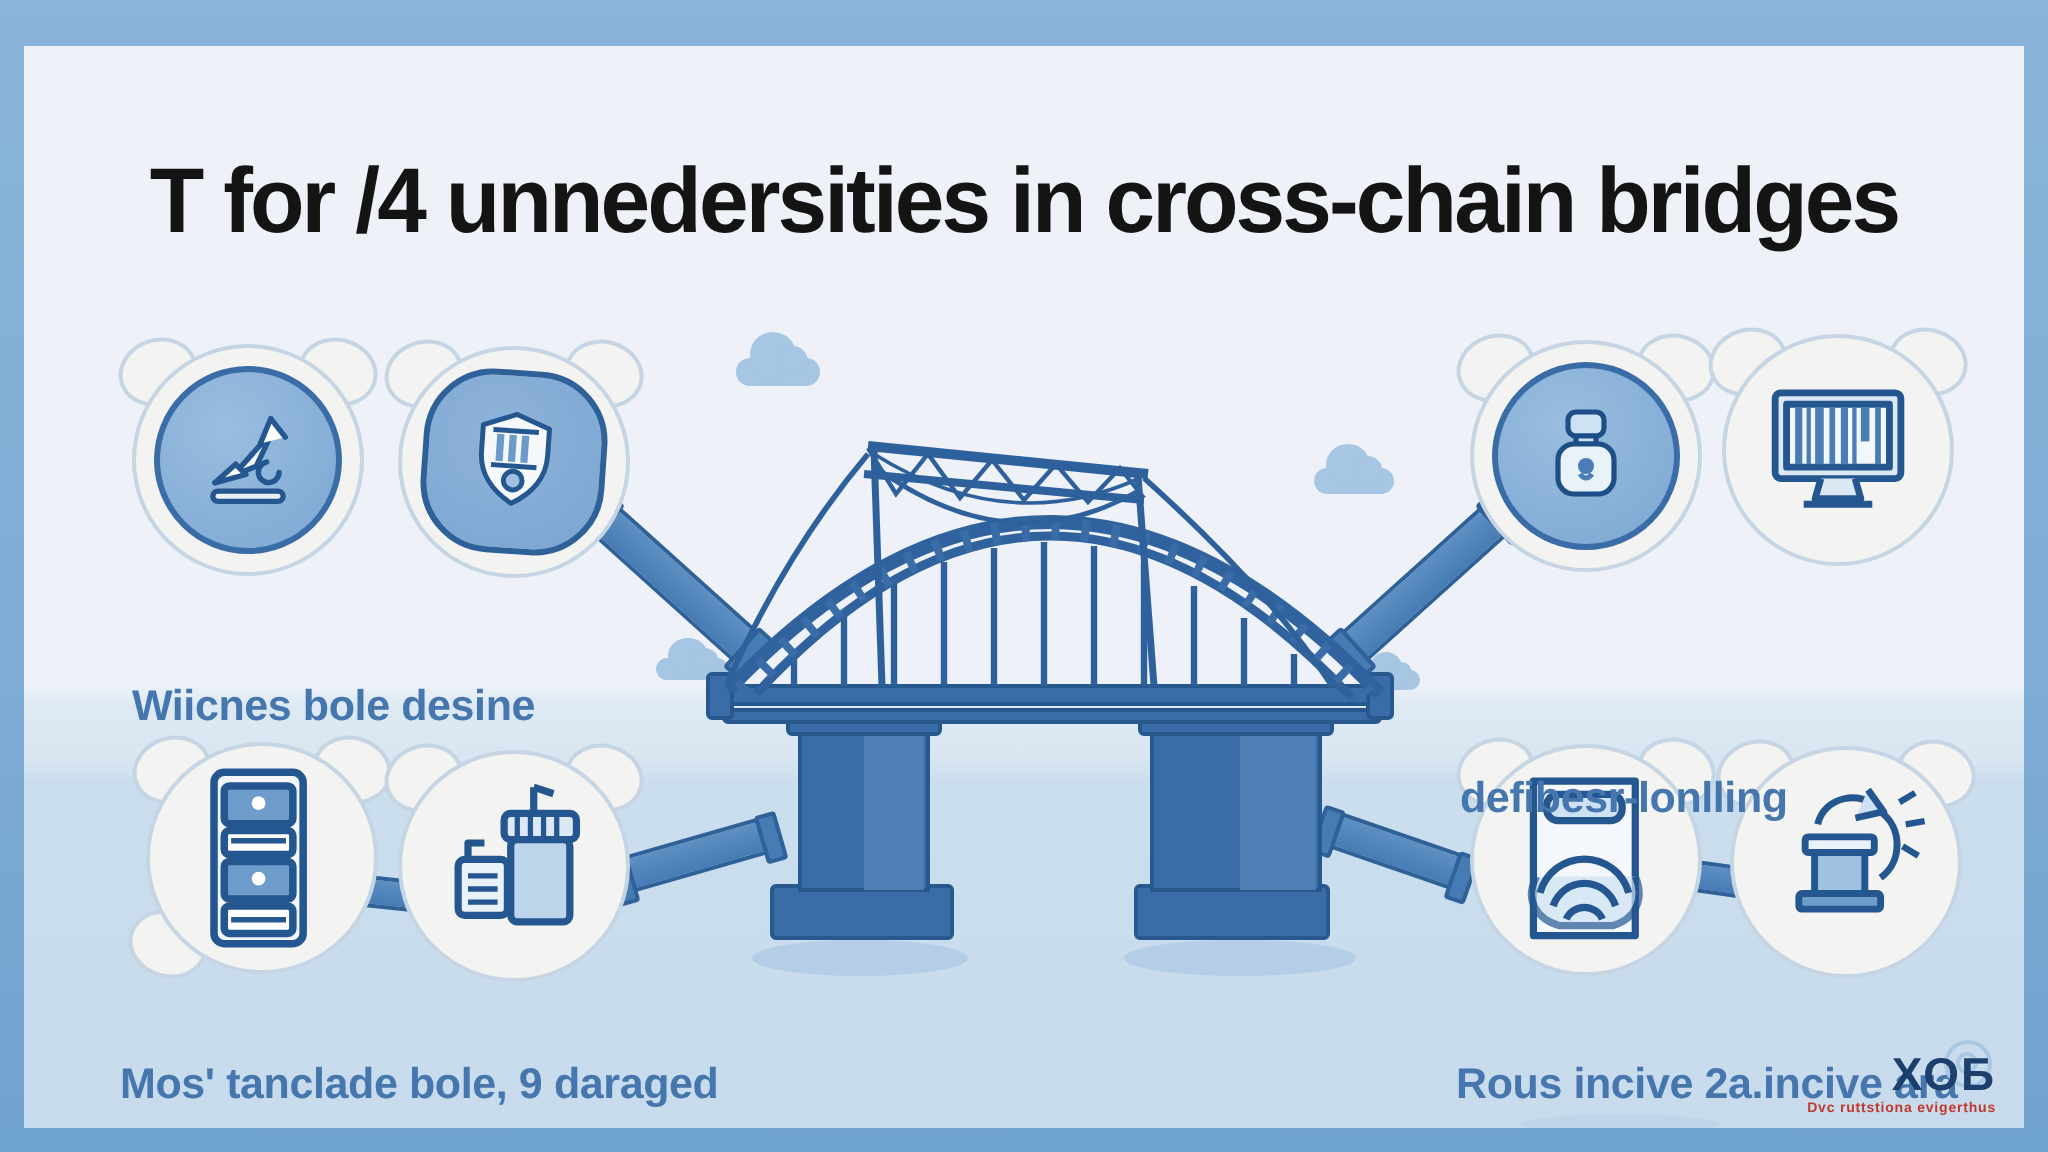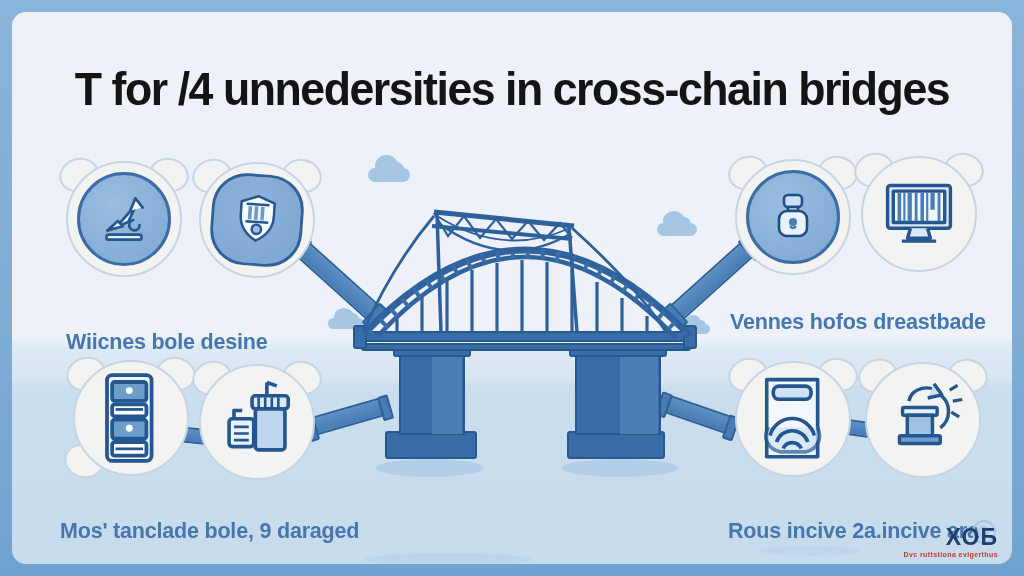--- a/index.html
+++ b/index.html
@@ -2,25 +2,26 @@
 <html><head>
 <meta charset="utf-8">
 <style>
   html,body{margin:0;padding:0;background:#555;}
   .frame{
     position:relative;width:1024px;height:576px;
     background:linear-gradient(180deg,#8ab4da 0%,#7fadd5 55%,#6fa3cf 100%);
     font-family:"Liberation Sans",sans-serif;overflow:hidden;
   }
   .canvas{
-    position:absolute;inset:12px;border-radius:14px;overflow:hidden;
+    position:absolute;inset:12px;border-radius:0;overflow:hidden;
     background:linear-gradient(180deg,
       #eef2f8 0%, #eef2f8 59%,
       #dde9f3 61%, #d9e6f2 66%,
       #cbdeee 68%, #c8dbec 100%);
+    margin-top:11px;
   }
   
   .title{
     position:absolute;left:0;top:50px;width:100%;margin:0;
     text-align:center;font-weight:700;font-size:46px;letter-spacing:-1.5px;
     color:#141414;transform:scaleX(.97);
   }
   
   .cloud{position:absolute;background:#a6c6e3;border-radius:10px;}
   .cloud::before{content:"";position:absolute;width:55%;height:160%;left:16%;top:-90%;
@@ -297,21 +298,22 @@
           </g>
         </svg>
       </div>
     </div>
 
     <div class="callout" style="left:54px;top:281px;">
       <span>Wiicnes bole desine</span><br>
       <span></span>
     </div>
     <div class="callout" style="left:718px;top:261px;">
-      <span>Vennes hofos dreastbade</span><br>
+      <br>
+      <span>defibesr-lonlling</span>
     </div>
     <div class="callout" style="left:48px;top:470px;">
       <span>Mos' tanclade bole, 9 daraged</span><br>
       
     </div>
     <div class="callout" style="left:716px;top:470px;">
       <span>Rous incive 2a.incive ara</span><br>
       
     </div>
 

